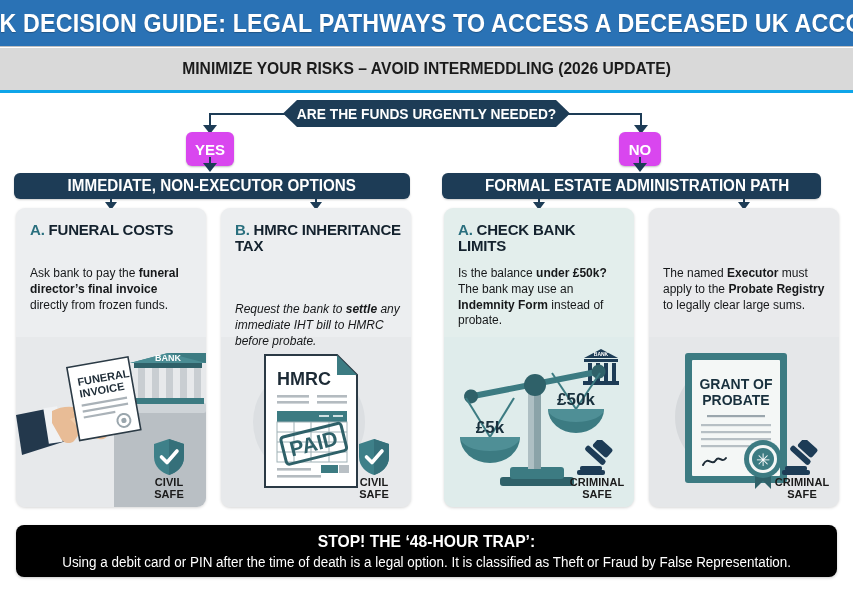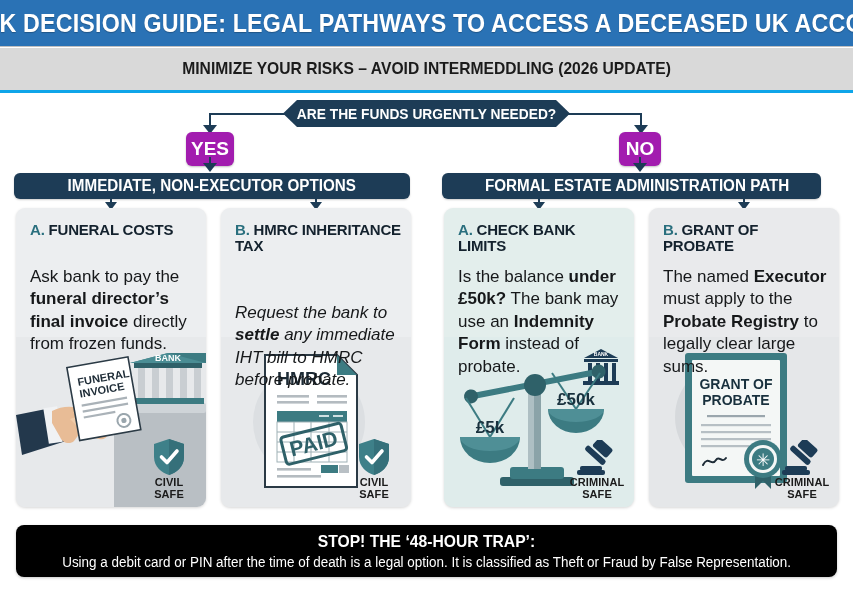--- a/index.html
+++ b/index.html
@@ -54,23 +54,23 @@
     border-top:9px solid #1d3c56;
   }
   .arrow-d.sm{
     border-left:6px solid transparent;border-right:6px solid transparent;
     border-top:8px solid #1d3c56;
   }
 
   
   .pill{
     position:absolute;height:34px;
-    background:#a21caf;border-radius:6px;
+    background:#d946ef;border-radius:6px;
     display:flex;align-items:center;justify-content:center;
-    color:#ffffff;font-size:19px;font-weight:bold;
+    color:#ffffff;font-size:15px;font-weight:bold;
     box-shadow:0 1px 2px rgba(0,0,0,.25);
   }
   #pill-yes{left:186px;top:132px;width:48px;}
   #pill-no{left:619px;top:132px;width:42px;}
 
   
   .pathbar{
     position:absolute;height:26px;background:#1d3c56;border-radius:6px;
     display:flex;align-items:center;justify-content:center;
     color:#ffffff;font-size:16px;font-weight:bold;white-space:nowrap;
@@ -92,21 +92,21 @@
   #card-d{left:649px;background:#e9eaec;}
 
   .card-h{
     position:absolute;left:14px;top:14px;right:10px;
     font-size:15px;font-weight:bold;color:#14222e;line-height:1.08;
     letter-spacing:-.2px;
   }
   .card-h .pfx{color:#2a6f7e;}
   .card-body{
     position:absolute;left:14px;right:8px;top:58px;
-    font-size:17px;color:#16181a;line-height:1.32;
+    font-size:12px;color:#16181a;line-height:1.32;
   }
   #card-b .card-body{top:94px;font-style:italic;}
   .card-body b{font-weight:bold;}
 
   
   .badge{position:absolute;right:8px;bottom:6px;width:58px;text-align:center;}
   .badge-label{
     font-size:11px;font-weight:bold;color:#1a1a1a;line-height:1.05;
     letter-spacing:.1px;margin-top:1px;
   }
@@ -371,24 +371,20 @@
 
       <path d="M54,128 c5,-10 9,2 13,-5 c3,-5 6,4 10,-2" fill="none" stroke="#1d2b36" stroke-width="2" stroke-linecap="round"></path>
 
       <polygon points="106,128 106,152 114,144 122,152 122,128" fill="#2f6169"></polygon>
       <circle cx="114" cy="122" r="19" fill="#3c7b82"></circle>
       <circle cx="114" cy="122" r="14" fill="#f4f7f6"></circle>
       <circle cx="114" cy="122" r="11" fill="#3c7b82"></circle>
       <text x="114" y="129" font-family="Liberation Sans, sans-serif" font-size="17" fill="#ffffff" text-anchor="middle">✳</text>
     </svg>
   </div>
-  <div class="card-h">
-    <span class="pfx">B. </span>
-    <span>GRANT OF PROBATE</span>
-  </div>
   <div class="card-body">The named <b>Executor</b> must apply to the <b>Probate Registry</b> to legally clear large sums.</div>
   <div class="badge">
     <svg class="gavel" width="40" height="36" viewBox="0 0 40 36">
       <g fill="#1d3c56">
         <rect x="16" y="2" width="19" height="11" rx="2.5" transform="rotate(42 25 8)"></rect>
         <rect x="6" y="12" width="25" height="6" rx="2.5" transform="rotate(42 18 15)"></rect>
         <rect x="3" y="26" width="22" height="5" rx="2"></rect>
         <rect x="0" y="30" width="28" height="5" rx="2"></rect>
       </g>
     </svg>

